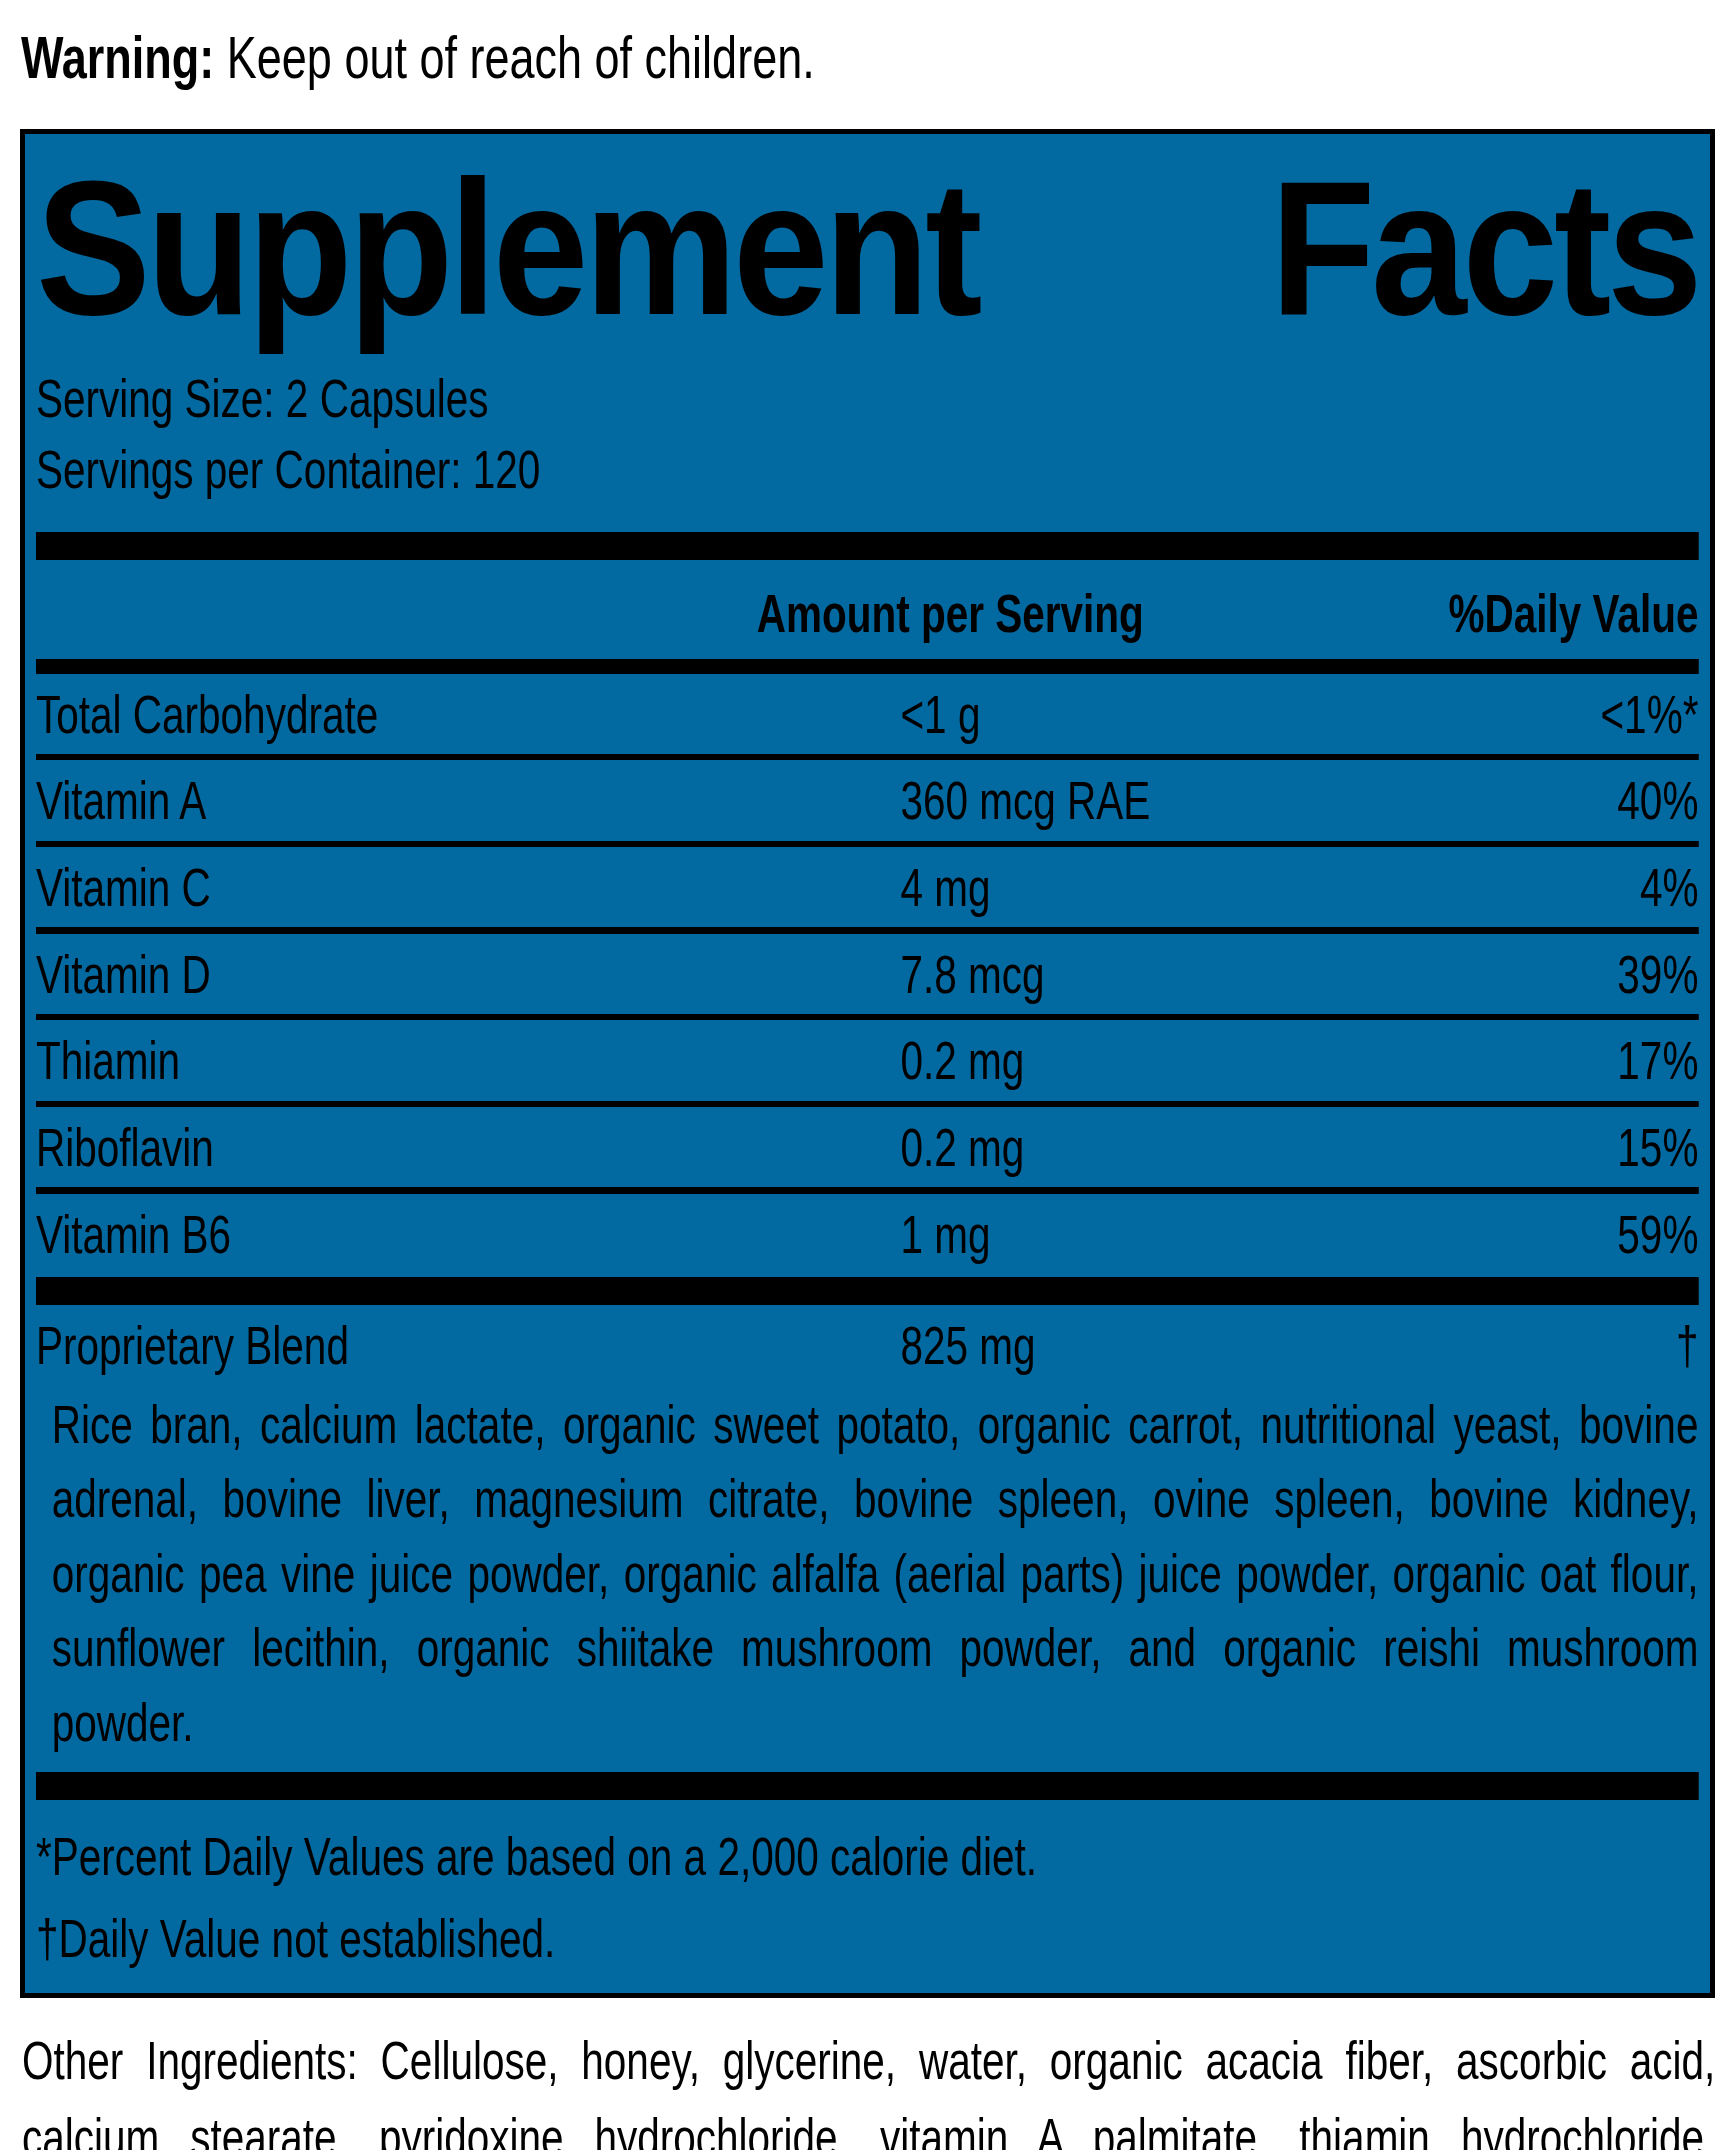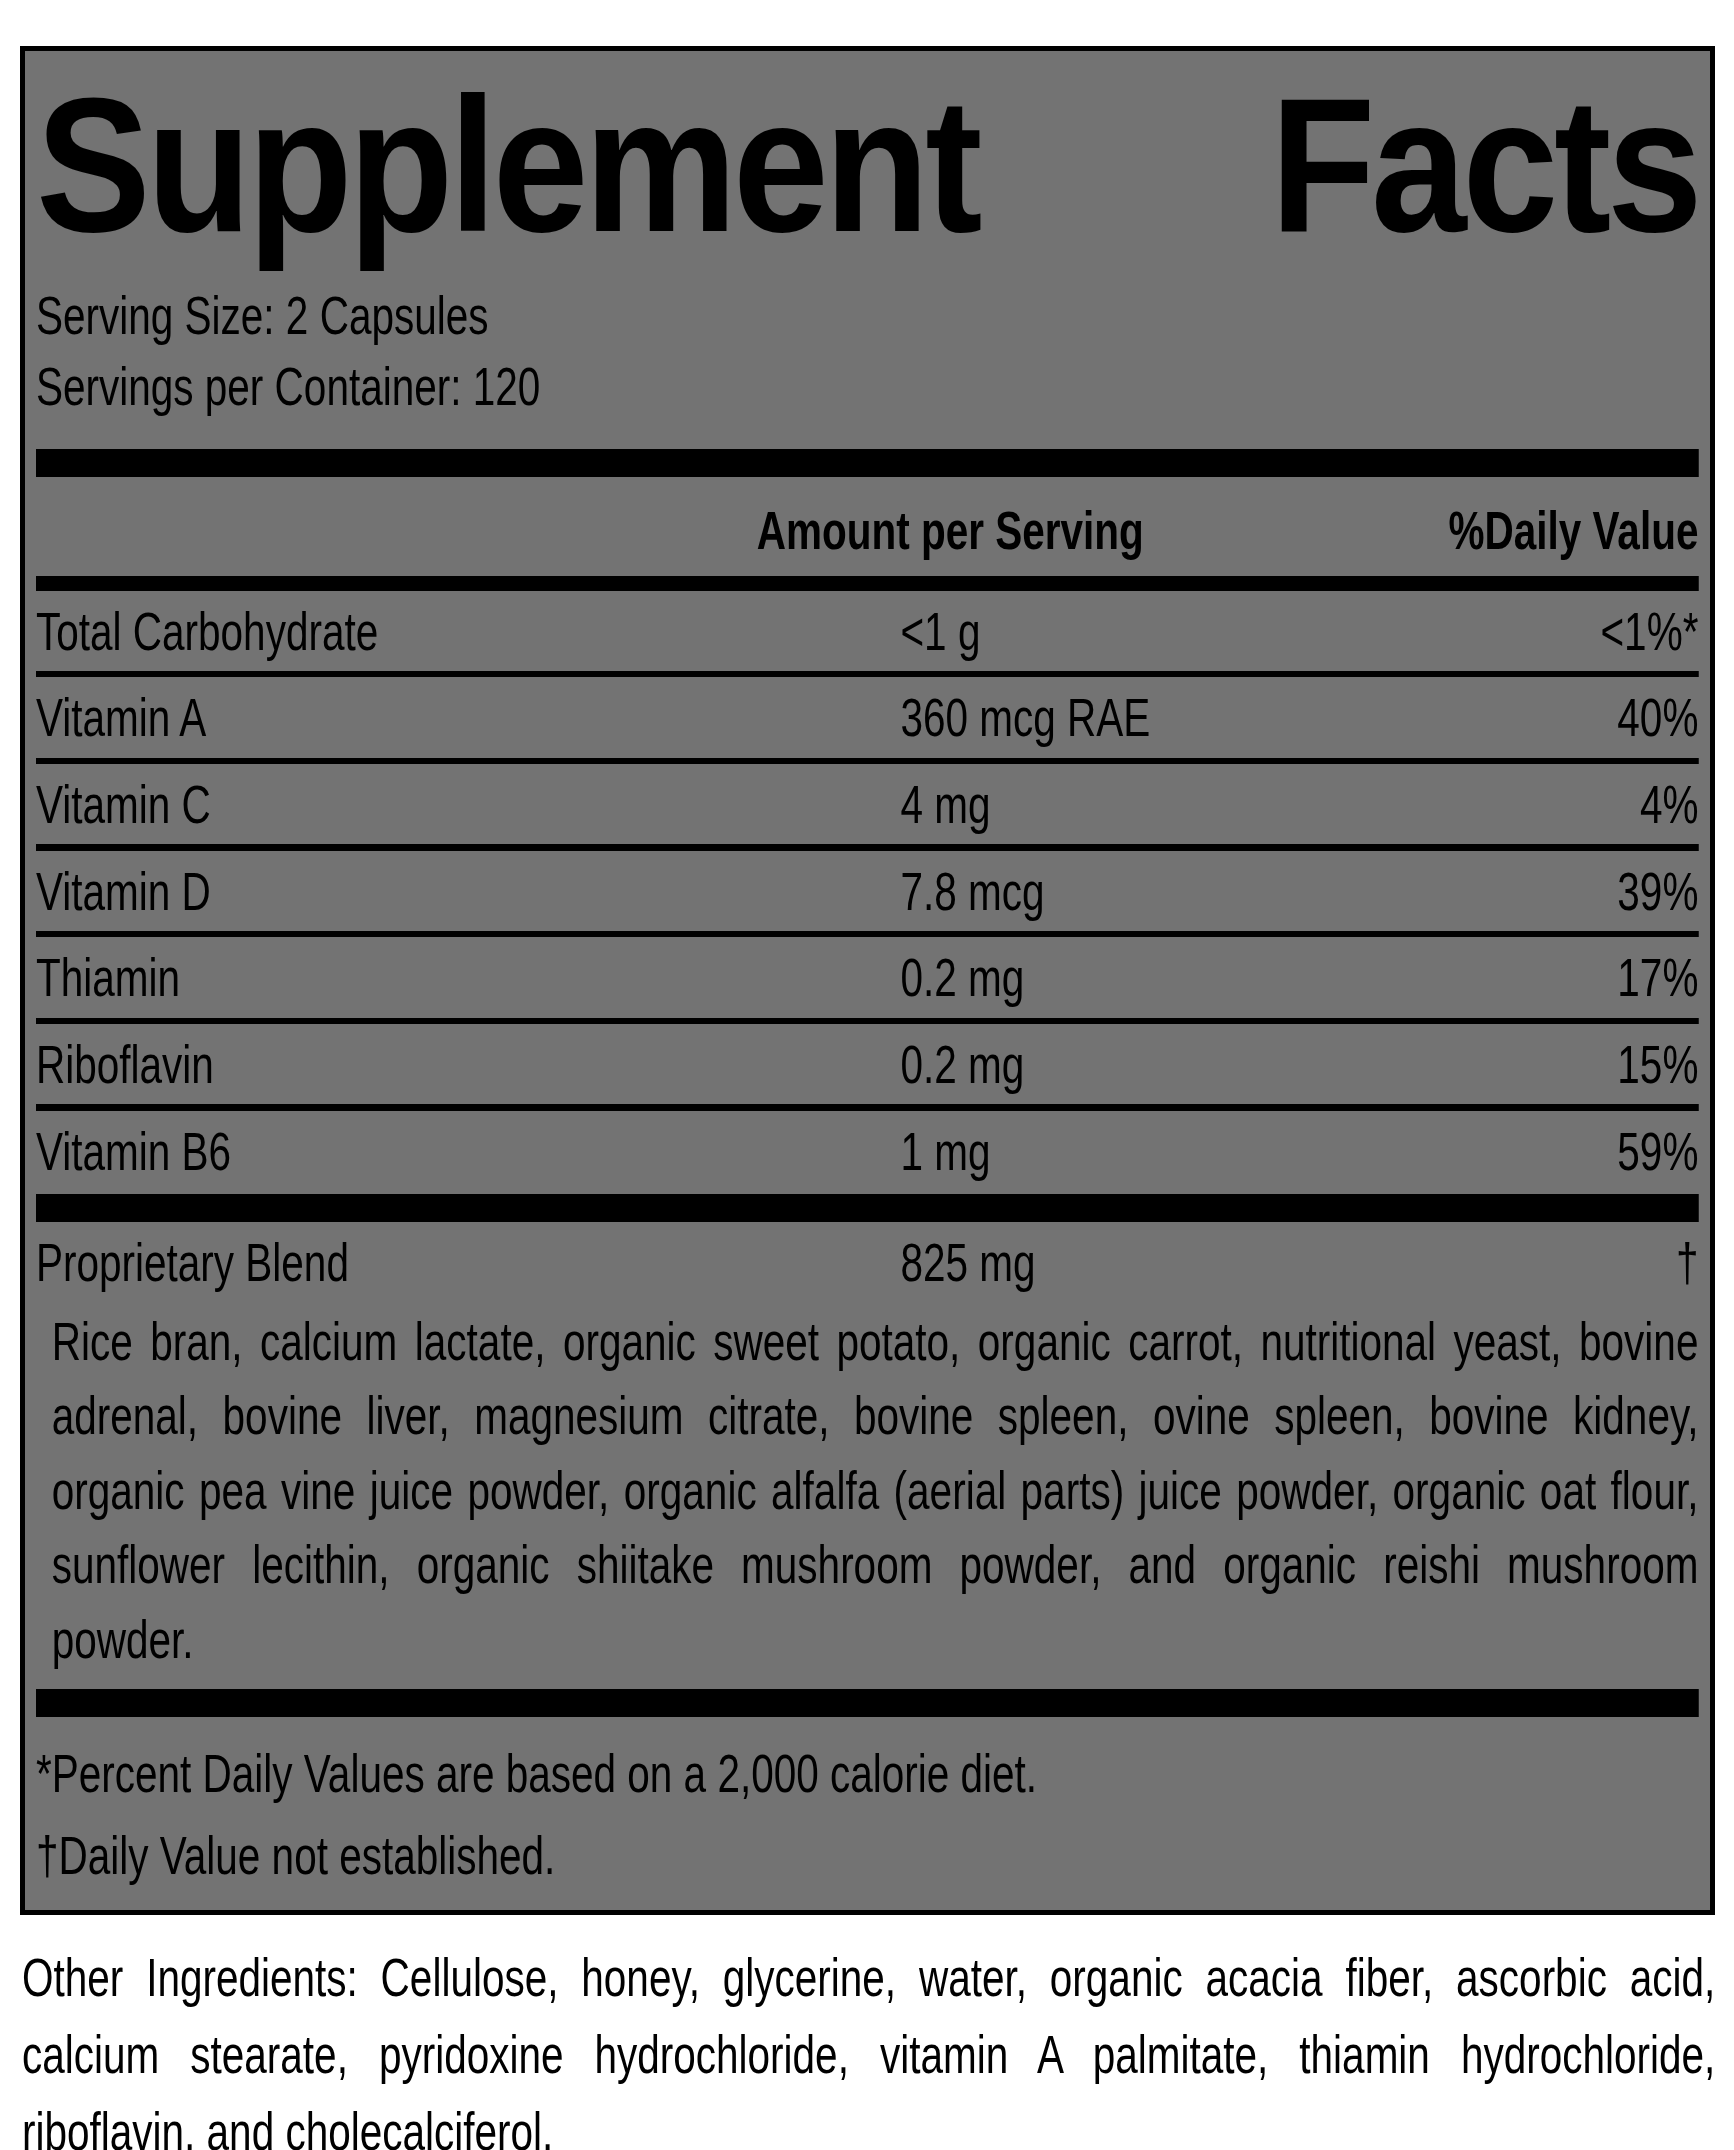--- a/index.html
+++ b/index.html
@@ -22,21 +22,21 @@
   }
 
   .warning-wrap { margin:8px 0 0 21px; }
   .warning-line { font-size:60px; line-height:1.25; white-space:nowrap; }
   .warning-label { font-weight:bold; }
 
   .panel {
     margin:34px 19.7px 0 19.7px;
     border:5.2px solid #000;
     padding:7px 11.6px 14px 11.6px;
-    background:#737373;
+    background:#0369a1;
   }
 
   .title-scale { transform:scaleX(0.9); transform-origin:0 0; width:111.12%; }
   .title {
     display:flex;
     justify-content:space-between;
     font-size:191px;
     font-weight:bold;
     line-height:1.12;
     letter-spacing:-4.6px;
@@ -84,20 +84,25 @@
   .footnotes { margin-top:15px; font-size:54px; line-height:1.52; }
 
   .other-wrap { margin:24px 19.7px 0 22px; }
   .other-text { font-size:54px; line-height:1.42; text-align:justify; }
 </style>
 </head>
 <body>
 
 <div class="page">
 
+  <div class="warning-wrap">
+    <div class="cond">
+      <p class="warning-line"><span class="warning-label">Warning:</span> <span>Keep out of reach of children.</span></p>
+    </div>
+  </div>
 
   <div class="panel">
 
     <div class="title-scale">
       <div class="title">
         <span>Supplement</span>
         <span>Facts</span>
       </div>
     </div>
 

